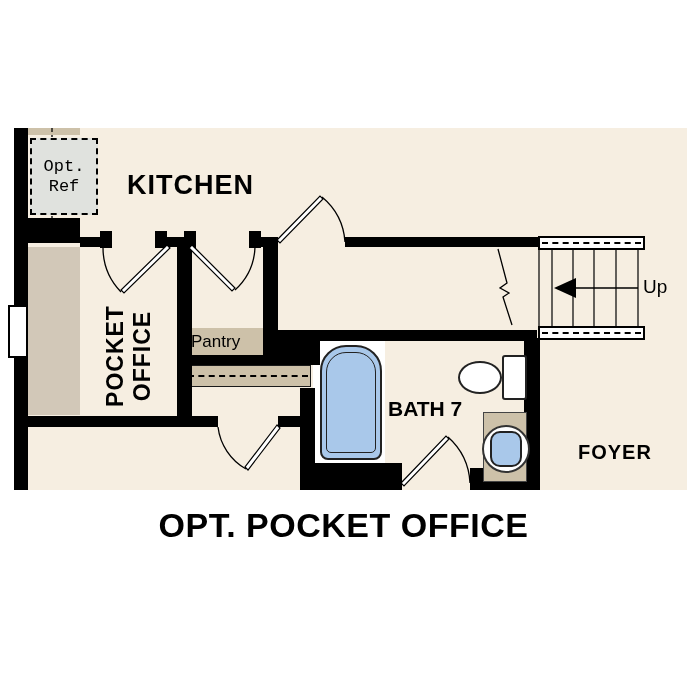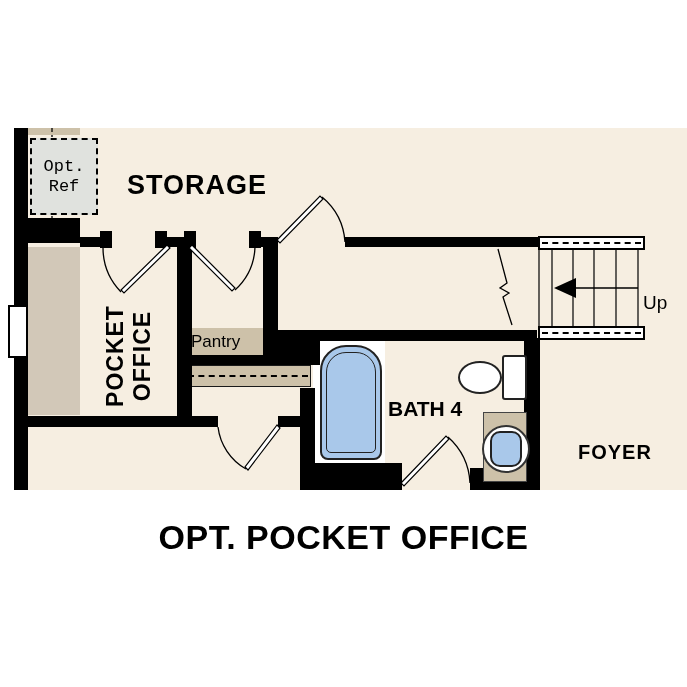--- a/index.html
+++ b/index.html
@@ -15,21 +15,21 @@
   .lbl-reg{position:absolute;font-weight:normal;white-space:nowrap;}
   .railing{position:absolute;background:#fff;border:2px solid #000;box-sizing:border-box;}
   .railing .dash{position:absolute;left:2px;right:2px;top:4px;border-top:2px dashed #000;}
   .optref{position:absolute;background:#e0e2de;border:2px dashed #000;box-sizing:border-box;
           display:flex;align-items:center;justify-content:center;text-align:center;font-family:Liberation Mono, monospace;}
   .shelf{position:absolute;background:#cdc1a9;border:1px solid #1a1a1a;box-sizing:border-box;}
   .shelf .dash{position:absolute;left:2px;right:2px;top:9px;border-top:2px dashed #000;}
   .rot{display:flex;align-items:center;justify-content:center;transform:rotate(-90deg);
        text-align:center;font-weight:bold;font-size:23px;line-height:27px;letter-spacing:1px;}
   svg{position:absolute;left:0;top:0;}
-  .title{position:absolute;left:0;top:518px;width:687px;text-align:center;
+  .title{position:absolute;left:0;top:506px;width:687px;text-align:center;
          font-weight:bold;font-size:34px;letter-spacing:0.5px;}
 </style>
 </head>
 <body>
 
 <div id="stage">
 
   <div class="abs floor" style="left:14px;top:128px;width:673px;height:362px;"></div>
 
   <div class="abs tan" style="left:28px;top:128px;width:52px;height:7px;"></div>
@@ -119,27 +119,27 @@
       <line x1="576" y1="288" x2="638" y2="288" stroke="#000" stroke-width="1.5"></line>
       <polygon points="554,288 576,278 576,298" fill="#000"></polygon>
       <path d="M498,249 L507,283 L500,288 L509,293 L503,297 L512,325" fill="none" stroke="#000" stroke-width="1.3"></path>
     </g>
     <g>
       <line x1="52" y1="128" x2="52" y2="137" stroke="#000" stroke-width="1.3" stroke-dasharray="4,3"></line>
       <line x1="52" y1="216" x2="52" y2="233" stroke="#000" stroke-width="1.3" stroke-dasharray="4,3"></line>
     </g>
   </svg>
 
-  <div class="lbl" style="left:127px;top:170px;font-size:27px;letter-spacing:1px;">STORAGE</div>
+  <div class="lbl" style="left:127px;top:170px;font-size:27px;letter-spacing:1px;">KITCHEN</div>
   <div class="lbl-reg" style="left:191px;top:332px;font-size:17px;">Pantry</div>
   <div class="abs rot" style="left:69px;top:296px;width:120px;height:120px;">
     <div>
       <span style="display:block">POCKET</span>
       <span style="display:block">OFFICE</span>
     </div>
   </div>
-  <div class="lbl" style="left:388px;top:397px;font-size:21px;">BATH 4</div>
+  <div class="lbl" style="left:388px;top:397px;font-size:21px;">BATH 7</div>
   <div class="lbl" style="left:578px;top:441px;font-size:20px;letter-spacing:1px;">FOYER</div>
-  <div class="lbl-reg" style="left:643px;top:292px;font-size:19px;">Up</div>
+  <div class="lbl-reg" style="left:643px;top:276px;font-size:19px;">Up</div>
 
   <div class="title">OPT. POCKET OFFICE</div>
 
 </div>
 
 </body></html>

